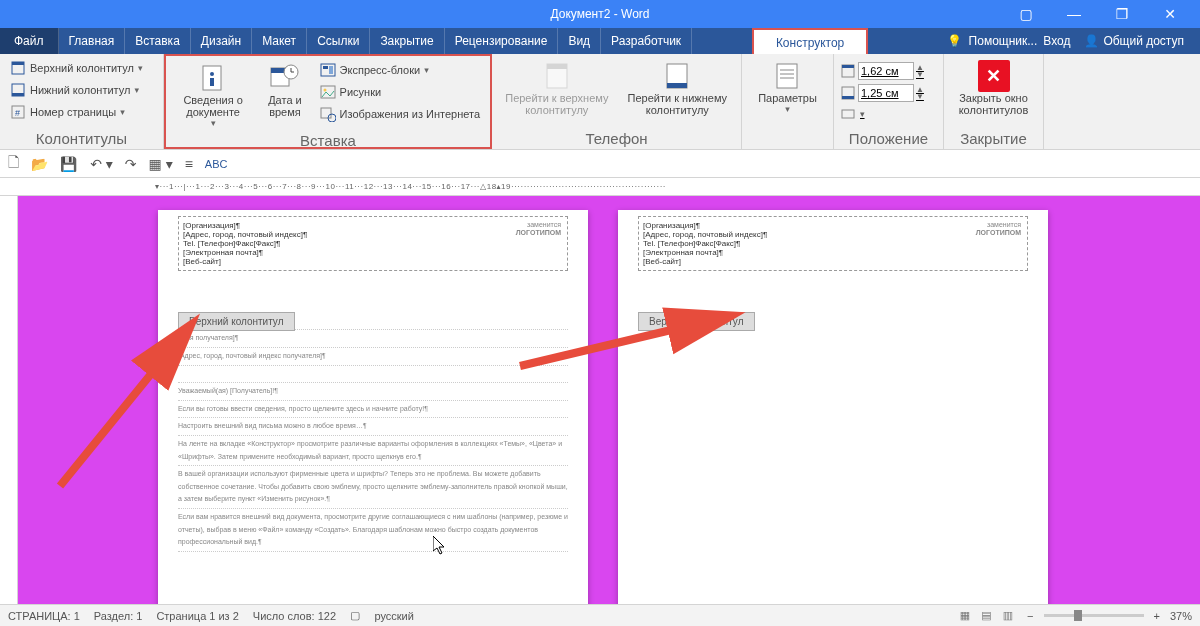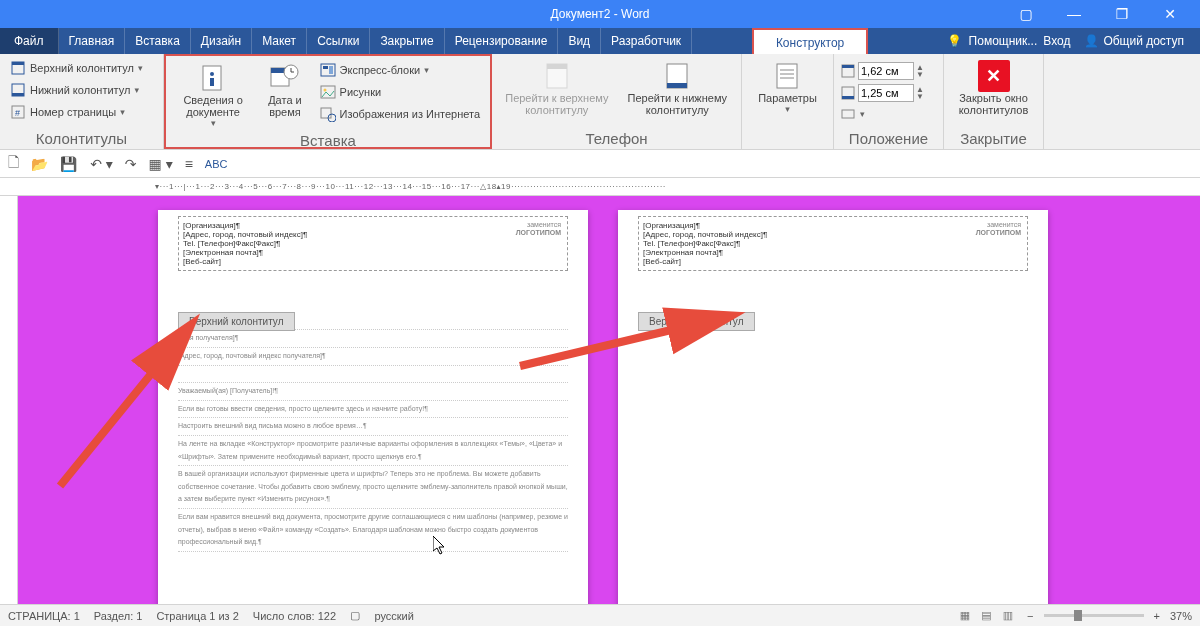--- a/index.html
+++ b/index.html
@@ -205,21 +205,21 @@
             <line x1="9" y1="14" x2="23" y2="14" stroke="#888"></line>
             <line x1="9" y1="18" x2="23" y2="18" stroke="#888"></line>
           </svg>
         <span>Параметры</span>
       </div>
     </div>
     <div class="group-label"></div>
   </div>
 
   <div class="ribbon-group" style="width:110px;">
-    <div class="group-content" style="flex-direction:column; gap:4px; padding-top:4px;">
+    <div class="group-content" style="flex-direction:column; gap:4px; padding-top:4px;text-decoration:underline;">
       <div class="spinner-box">
         <svg class="ic">
             <rect x="2" y="2" width="12" height="12" fill="none" stroke="#888"></rect>
             <rect x="2" y="2" width="12" height="3" fill="#2b579a"></rect>
           </svg>
         <input class="pos-input" value="1,62 см" style="">
           <span style="font-size:8px;color:#666;display:flex;flex-direction:column;line-height:7px;">▲<br>▼</span>
       </div>
       <div class="spinner-box">
         <svg class="ic">

